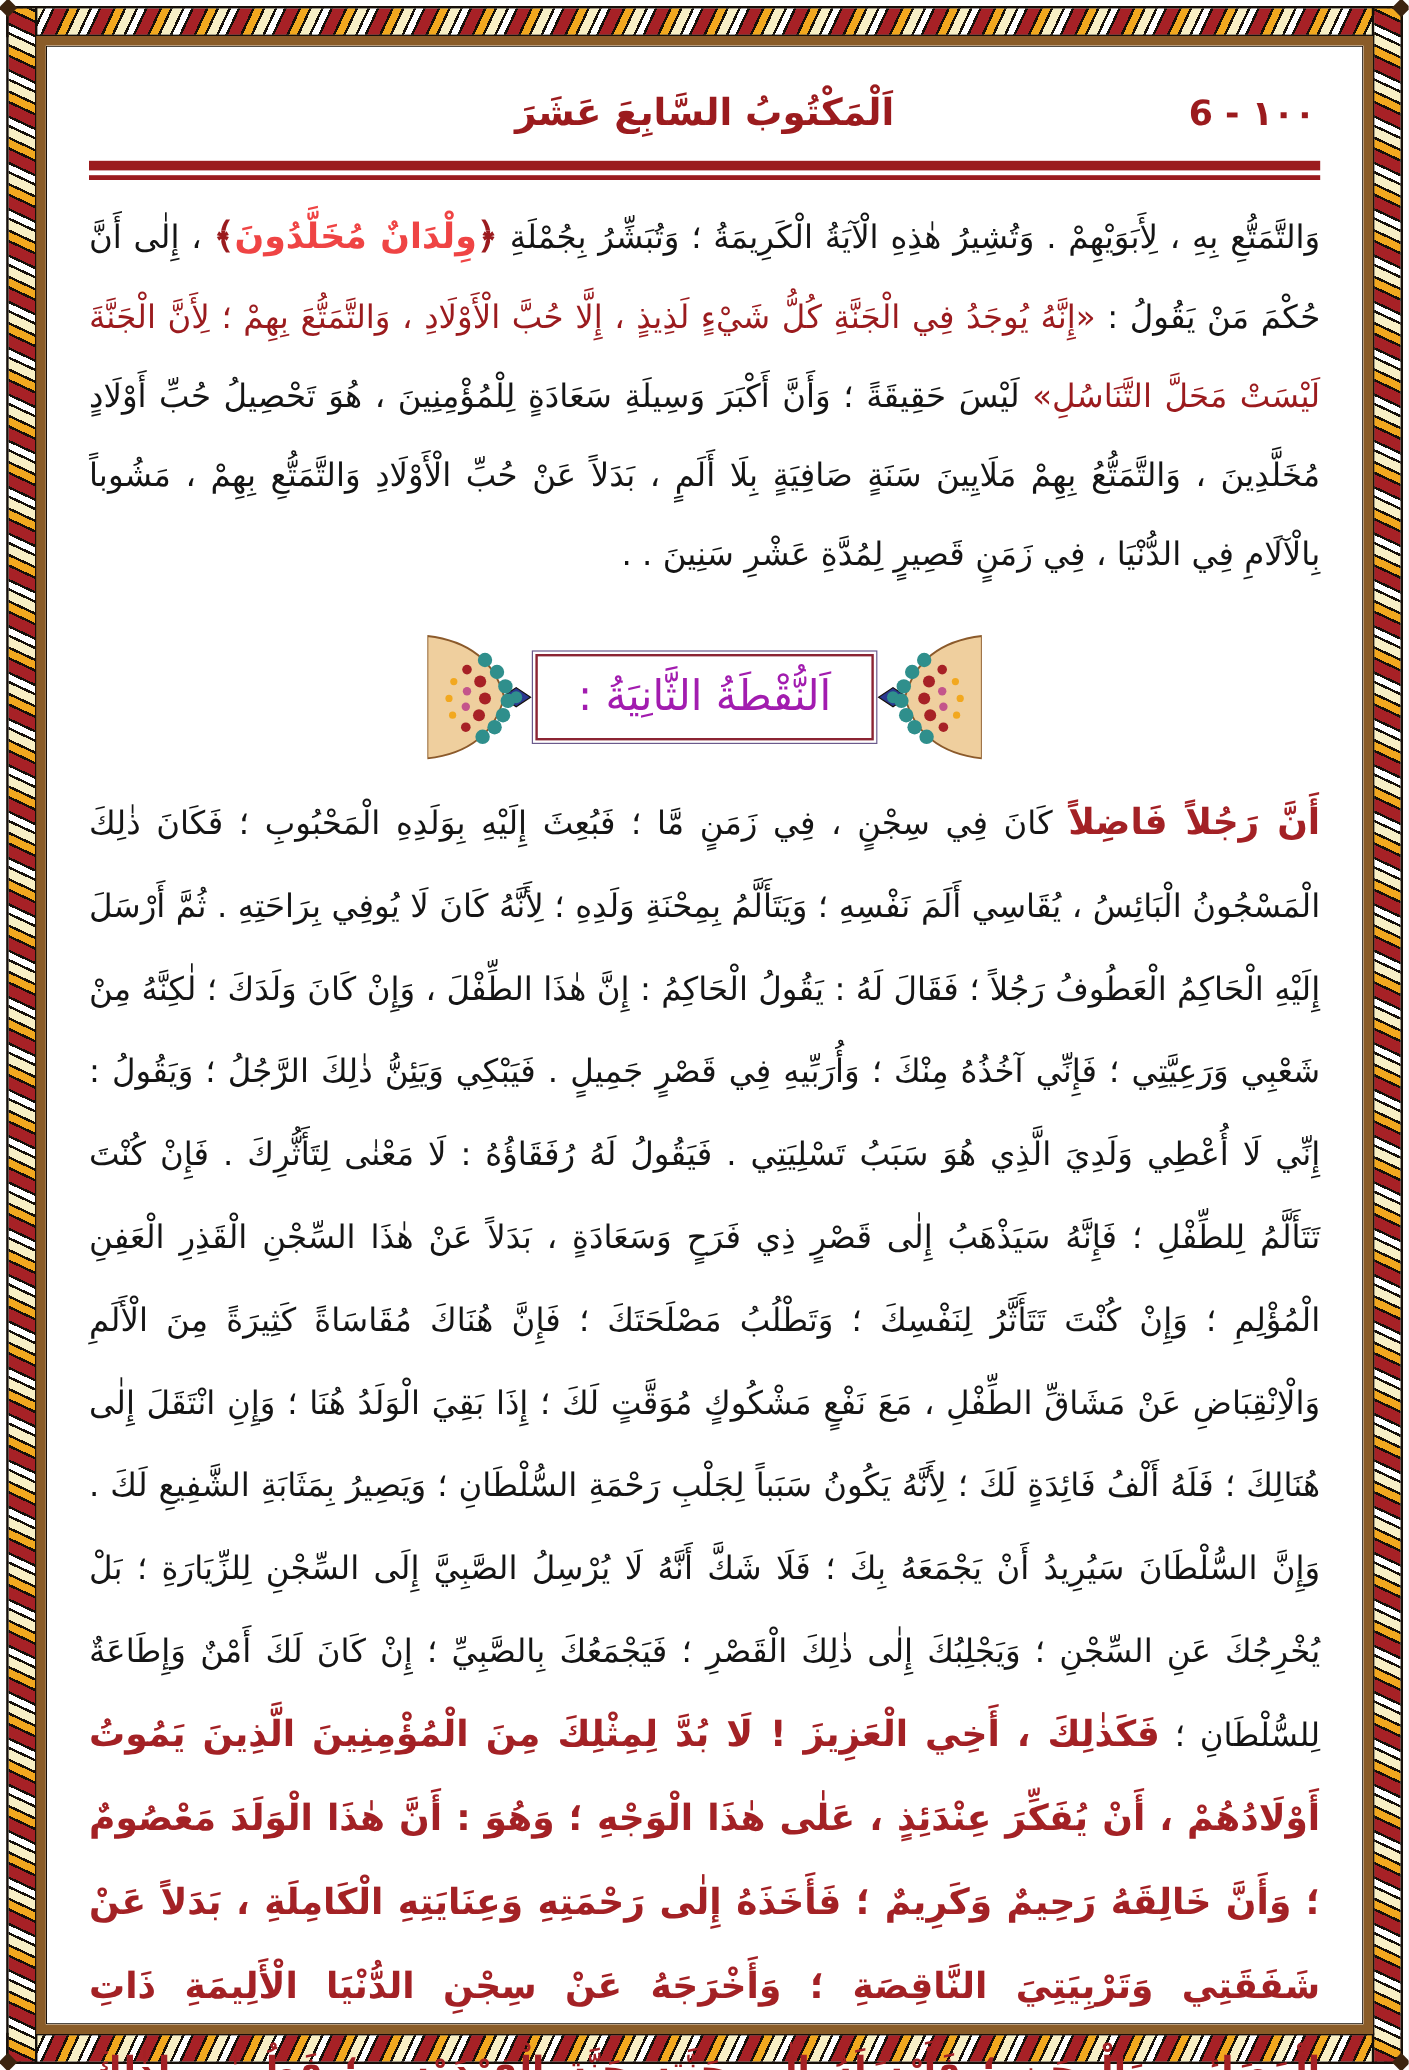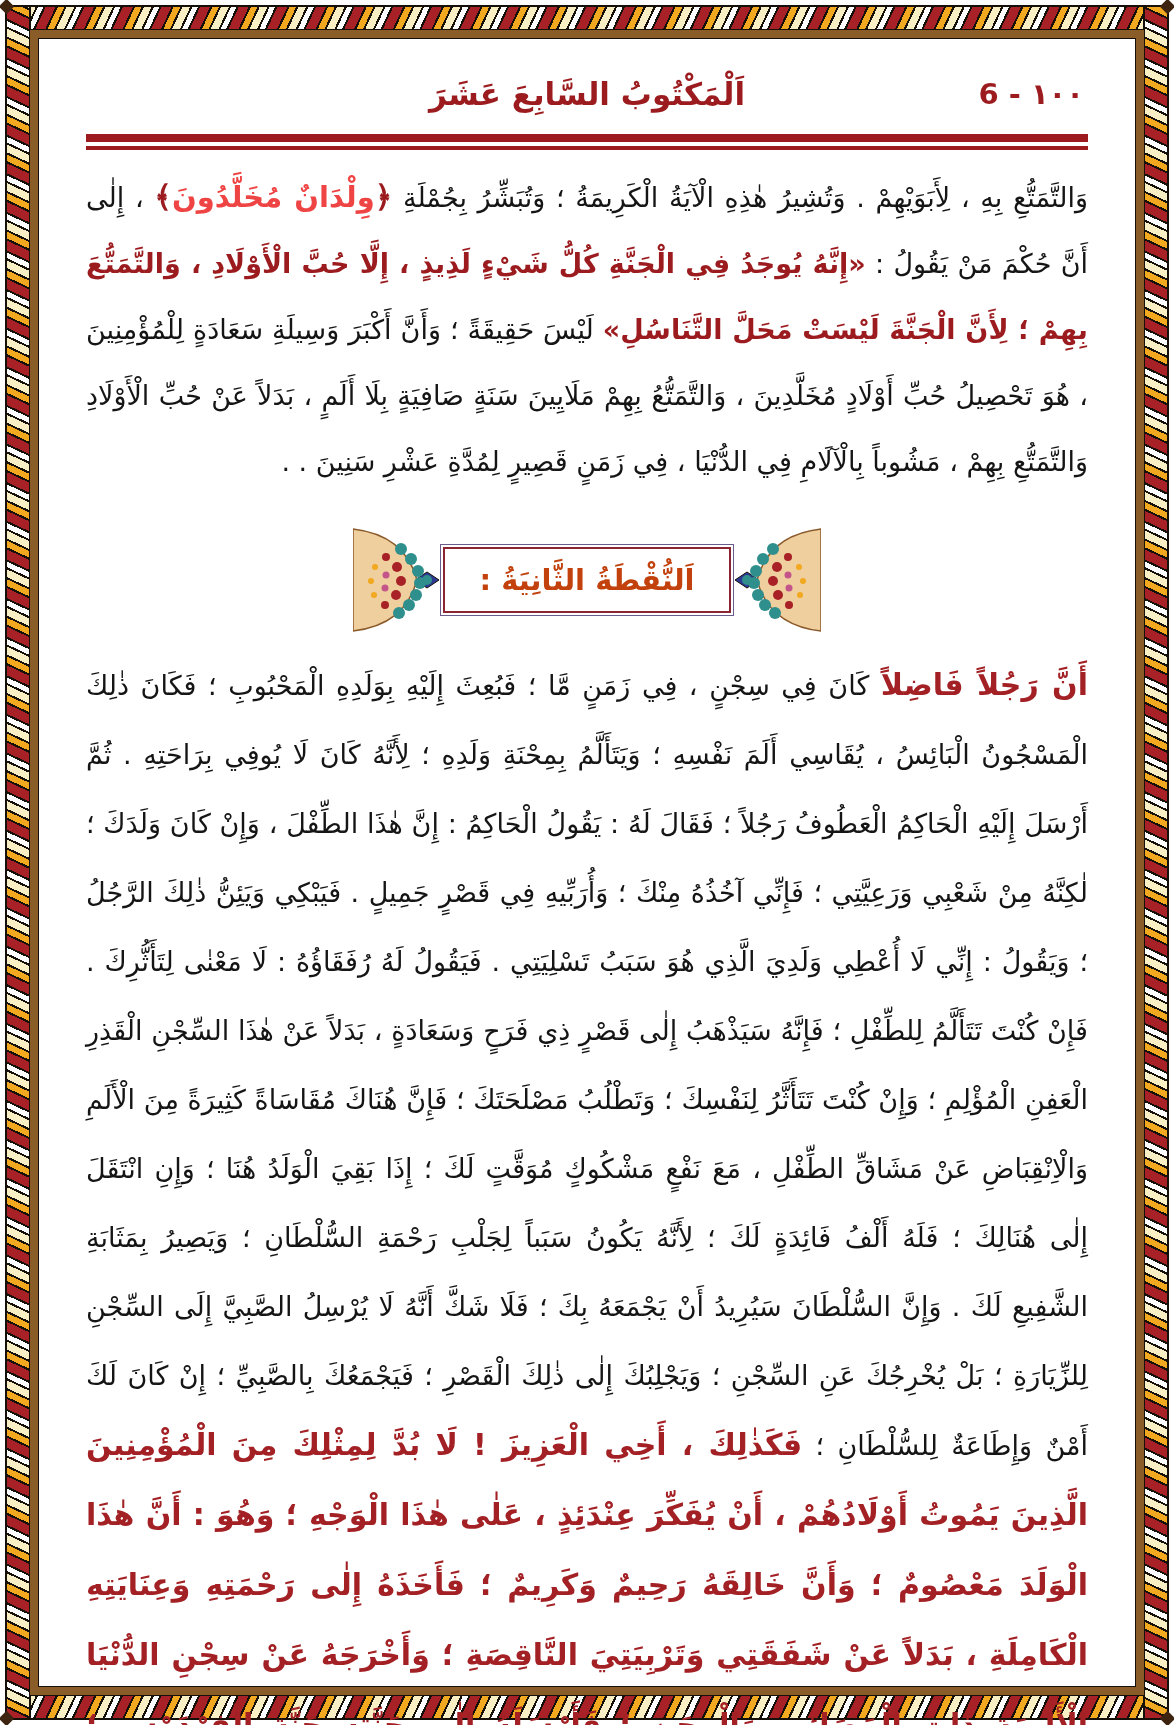--- a/index.html
+++ b/index.html
@@ -24,47 +24,47 @@
   .strip.top{top:5px;} .strip.bottom{bottom:5px;}
   .strip.left{left:5px;} .strip.right{right:5px;}
   .band{position:absolute;inset:30px;border:8px solid #8a5c28;
     box-shadow:0 0 0 1px #16100a, inset 0 0 0 1px #16100a;pointer-events:none;}
   .knob{position:absolute;width:11px;height:11px;background:#3c2410;transform:rotate(45deg);}
   .knob.tl{top:1px;left:1px;} .knob.tr{top:1px;right:1px;}
   .knob.bl{bottom:1px;left:1px;} .knob.br{bottom:1px;right:1px;}
 
   
   .content{position:absolute;top:38px;bottom:38px;left:38px;right:38px;
-    padding:26px 48px 0;direction:rtl;}
+    padding:26px 36px 0;direction:rtl;}
   .header-row{position:relative;height:64px;}
   .doc-title{position:absolute;left:0;right:0;text-align:center;
     color:#9b1b1e;font-weight:bold;font-size:31px;line-height:60px;}
   .page-number{position:absolute;right:4px;top:0;
     color:#9b1b1e;font-weight:bold;font-size:29px;line-height:60px;}
   .double-rule{height:4px;border-top:8px solid #9b1b1e;border-bottom:4px solid #9b1b1e;margin-top:6px;}
 
   .para{direction:rtl;text-align:justify;color:#151515;}
   .para1{margin-top:14px;font-size:27px;line-height:66px;}
   .para2{margin-top:12px;font-size:27px;line-height:69px;}
 
   .run-black{color:#151515;}
-  .run-red{color:#9b1b1e;font-weight:bold;}
+  .run-red{color:#9b1b1e;font-weight:normal;}
   .run-red-bold{color:#a32125;font-weight:bold;font-size:30px;margin-top:14px;}
   .run-blue{color:#ef4444;font-weight:bold;font-size:29px;}
   .run-bracket{color:#9b1b1e;font-weight:bold;font-size:30px;}
 
   
   .section-head{display:flex;align-items:center;justify-content:center;
     margin:4px auto 2px;height:116px;}
   .orn{width:96px;height:110px;flex:0 0 auto;}
   .orn.mirror{transform:scaleX(-1);}
   .head-box{position:relative;z-index:2;background:#ffffff;
     border:2px solid #8b2433;outline:1px solid #6b5a8c;outline-offset:2px;
     padding:14px 34px;margin:0 -6px;}
-  .head-box .label{color:#c2410c;font-weight:bold;font-size:29px;white-space:nowrap;}
+  .head-box .label{color:#a21caf;font-weight:normal;font-size:35px;white-space:nowrap;}
 </style>
 </head>
 <body>
 
 <div class="page">
 
   <div class="strip h top"></div>
   <div class="strip h bottom"></div>
   <div class="strip v left"></div>
   <div class="strip v right"></div>

